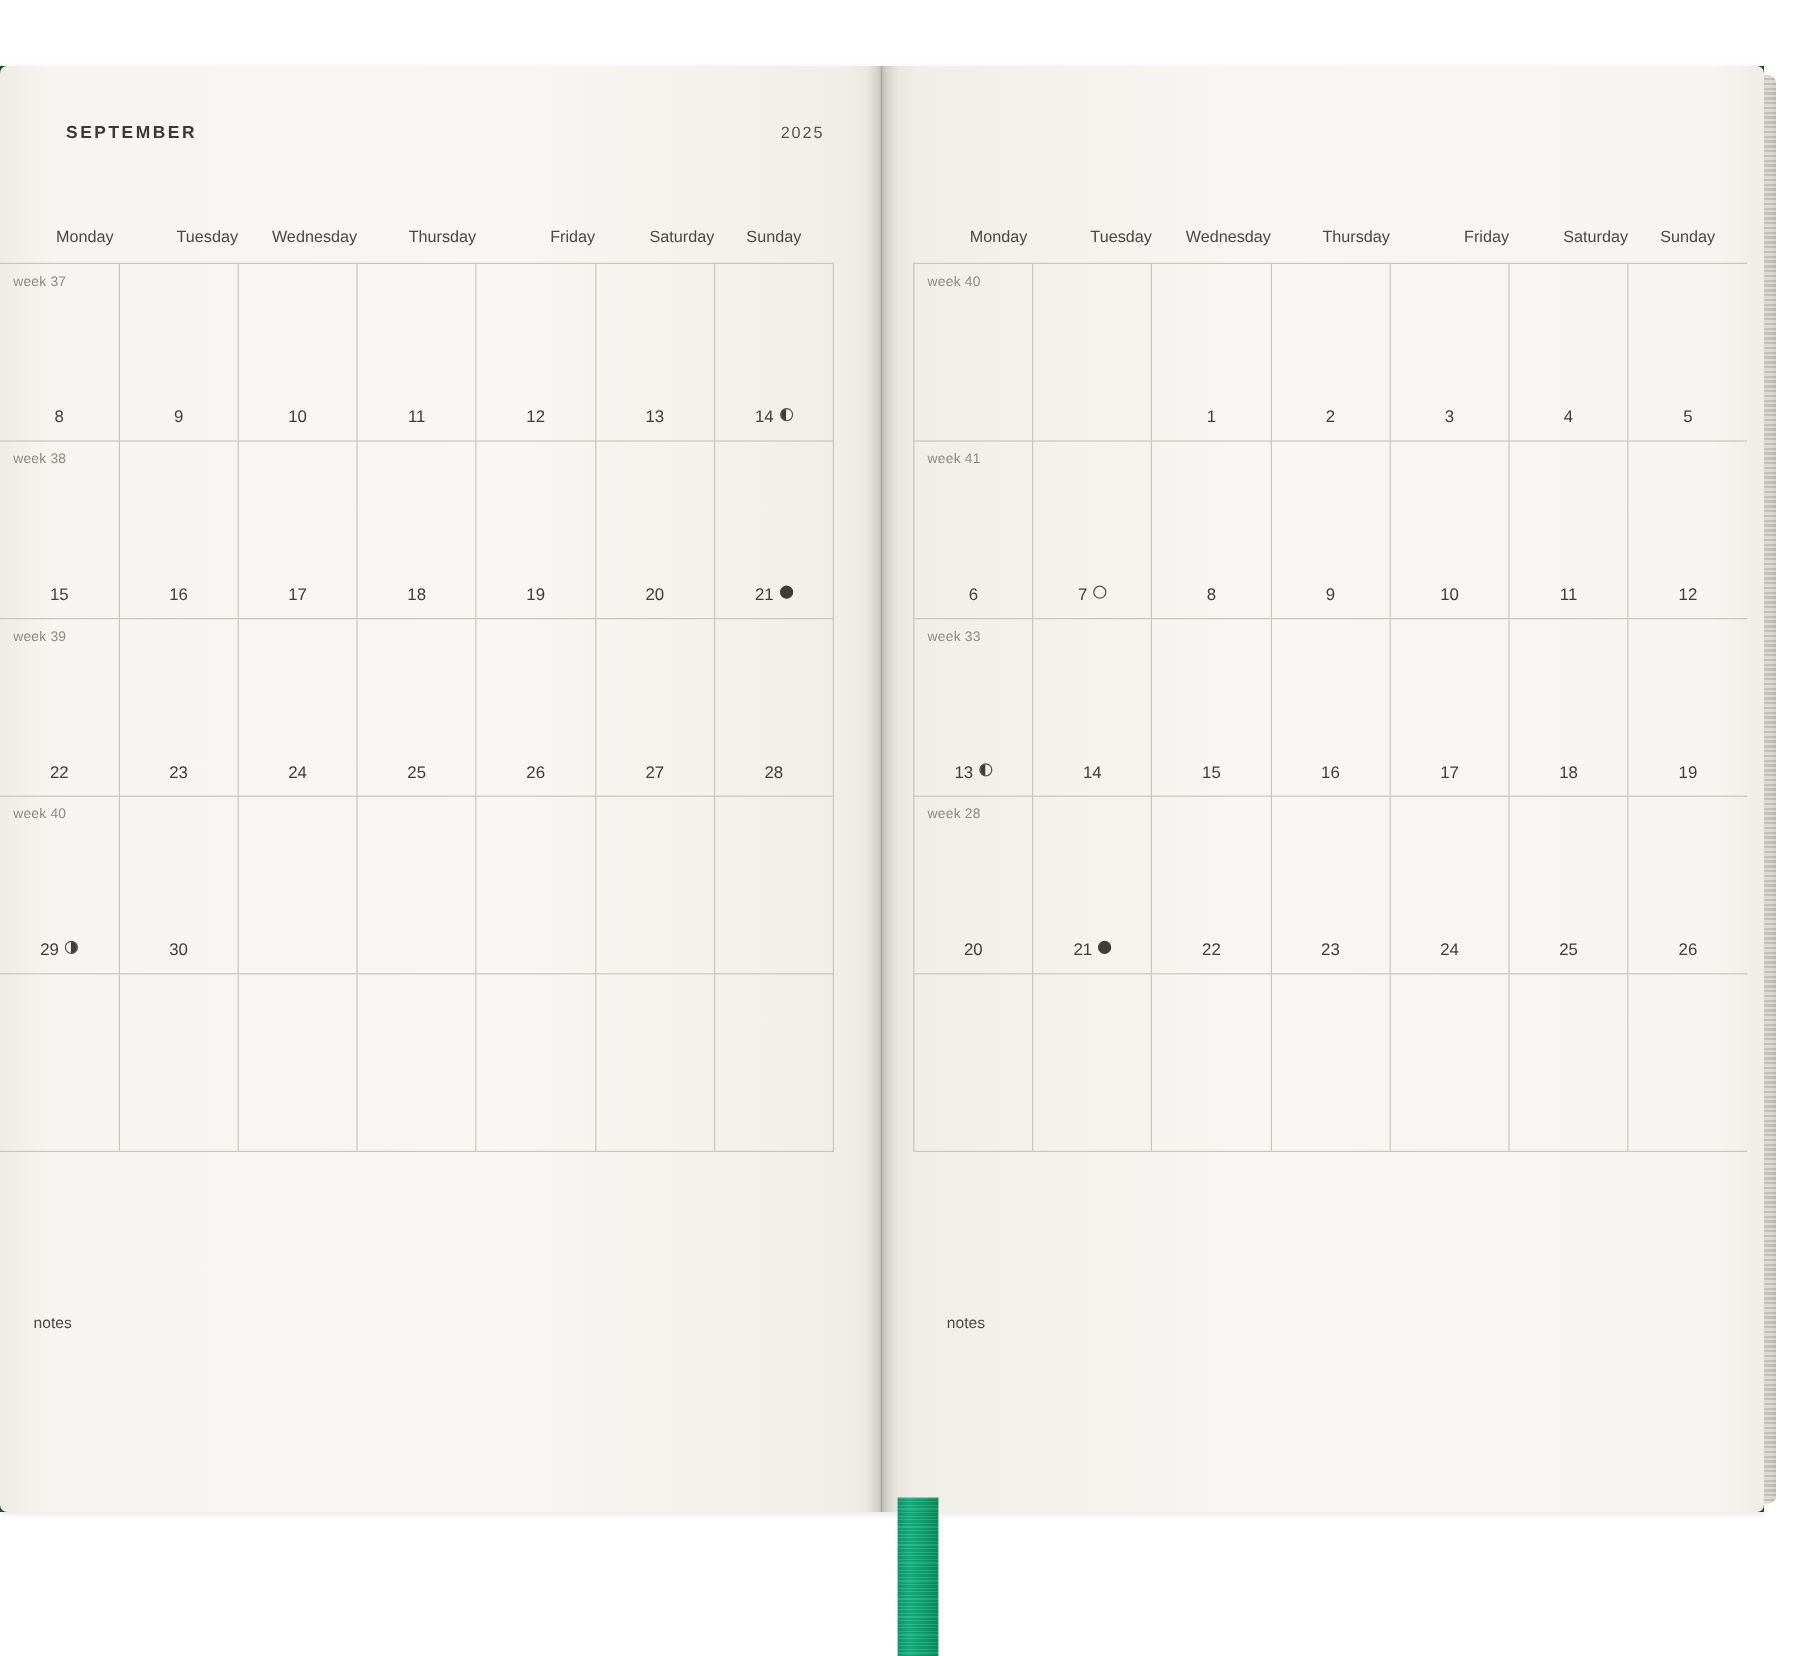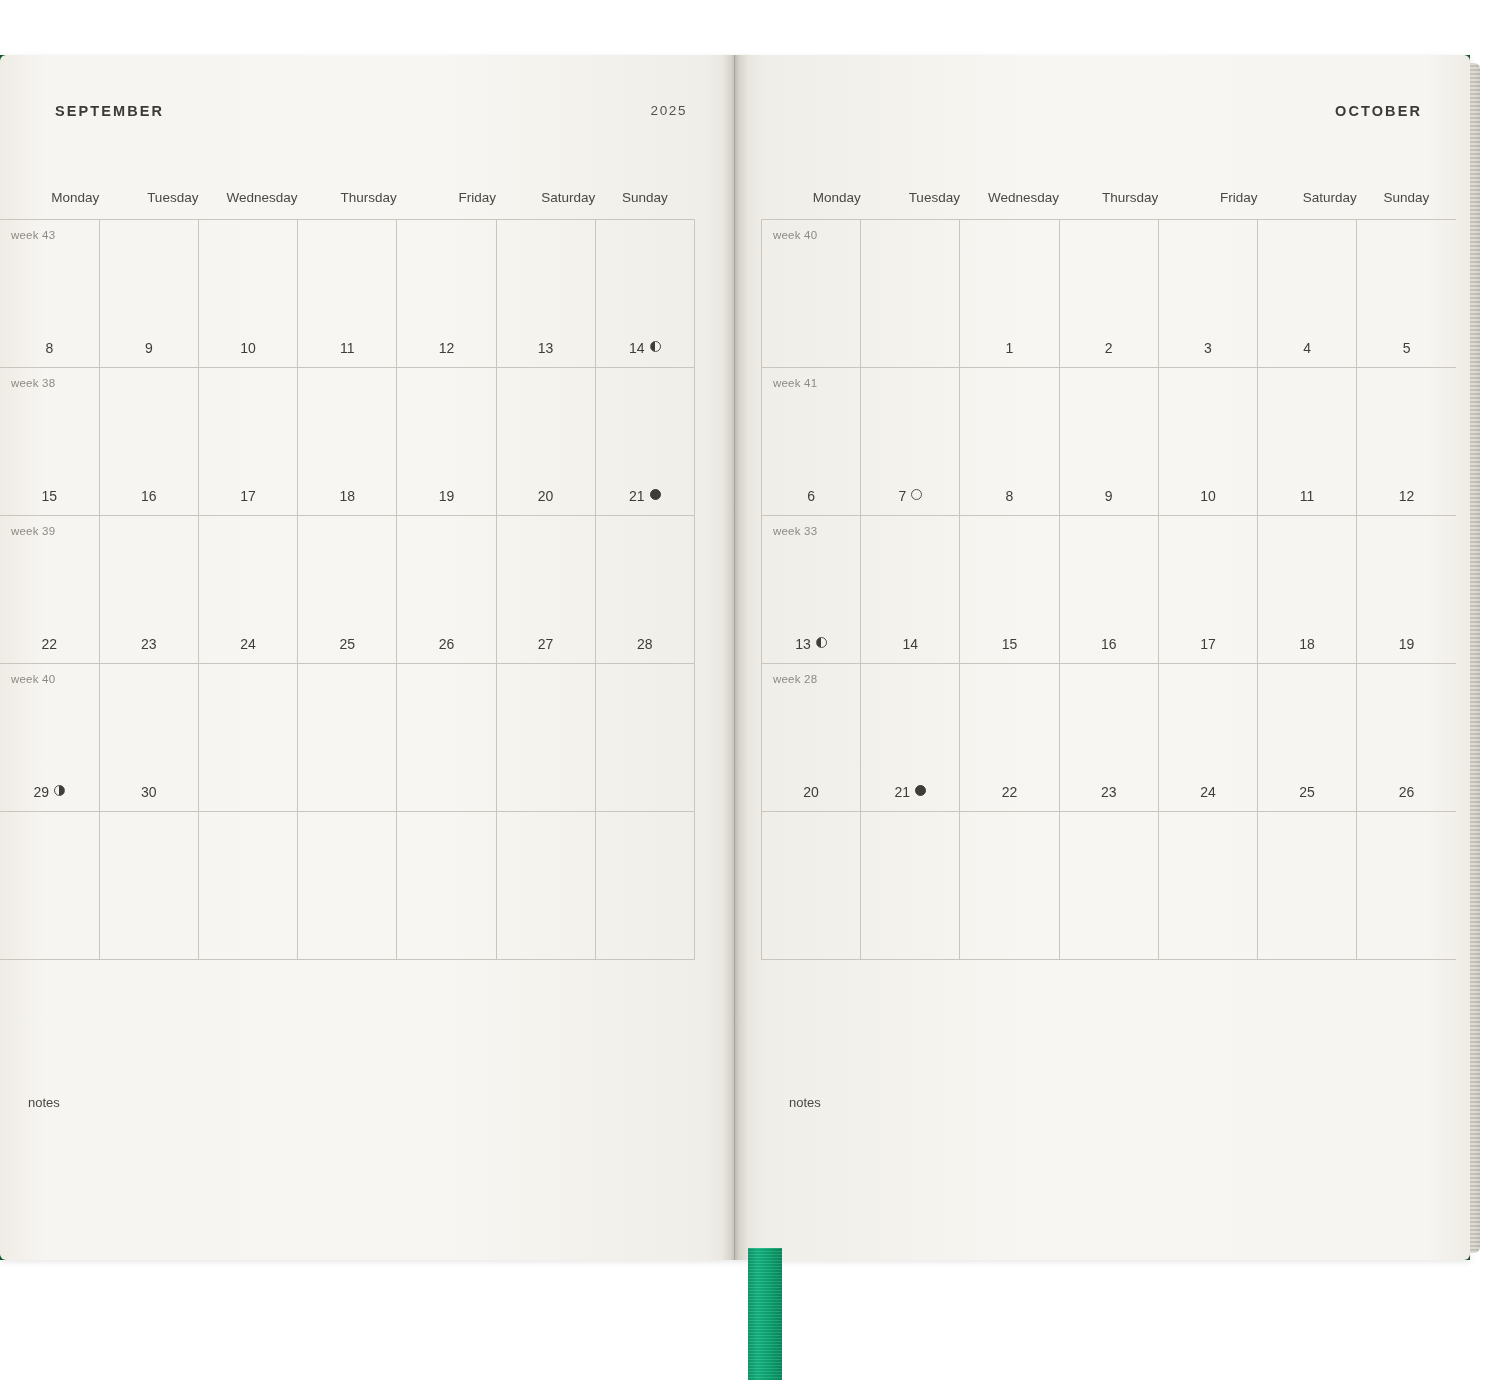--- a/index.html
+++ b/index.html
@@ -142,21 +142,21 @@
   .right .cal { left: 26px; }
 
   .cal th {
     font-weight: 400;
     font-size: 13.5px;
     color: #4b4844;
     padding: 0 0 14px 0;
     text-align: right;
     border: none;
   }
-  .cal th.wd-first { text-align: right; padding-left: 42px; }
+  .cal th.wd-first { text-align: center; padding-left: 42px; }
   .cal th.wd-last  { text-align: center; }
 
   .cal td {
     height: 137px;
     border: 1px solid #c9c6be;
     vertical-align: bottom;
     padding: 0 0 10px 0;
     position: relative;
   }
   
@@ -247,21 +247,21 @@
             <th>Tuesday</th>
             <th>Wednesday</th>
             <th>Thursday</th>
             <th>Friday</th>
             <th>Saturday</th>
             <th class="wd-last">Sunday</th>
           </tr>
         </thead>
         <tbody>
             <tr>
-              <td class="weekcell"><span class="weeklabel">week 43</span><span class="daynum">8</span></td>
+              <td class="weekcell"><span class="weeklabel">week 37</span><span class="daynum">8</span></td>
               <td><span class="daynum">9</span></td>
               <td><span class="daynum">10</span></td>
               <td><span class="daynum">11</span></td>
               <td><span class="daynum">12</span></td>
               <td><span class="daynum">13</span></td>
               <td><span class="daynum">14<span class="moon last"></span></span></td>
             </tr>
             <tr>
               <td class="weekcell"><span class="weeklabel">week 38</span><span class="daynum">15</span></td>
               <td><span class="daynum">16</span></td>
@@ -298,23 +298,20 @@
               <td><span class="daynum"></span></td>
               <td><span class="daynum"></span></td>
             </tr>
           </tbody>
       </table>
 
       <div class="notes-label">notes</div>
     </div>
 
     <div class="page right">
-      <div class="page-head">
-        <div class="month-name">OCTOBER</div>
-      </div>
 
       <table class="cal">
         <thead>
           <tr>
             <th class="wd-first">Monday</th>
             <th>Tuesday</th>
             <th>Wednesday</th>
             <th>Thursday</th>
             <th>Friday</th>
             <th>Saturday</th>

